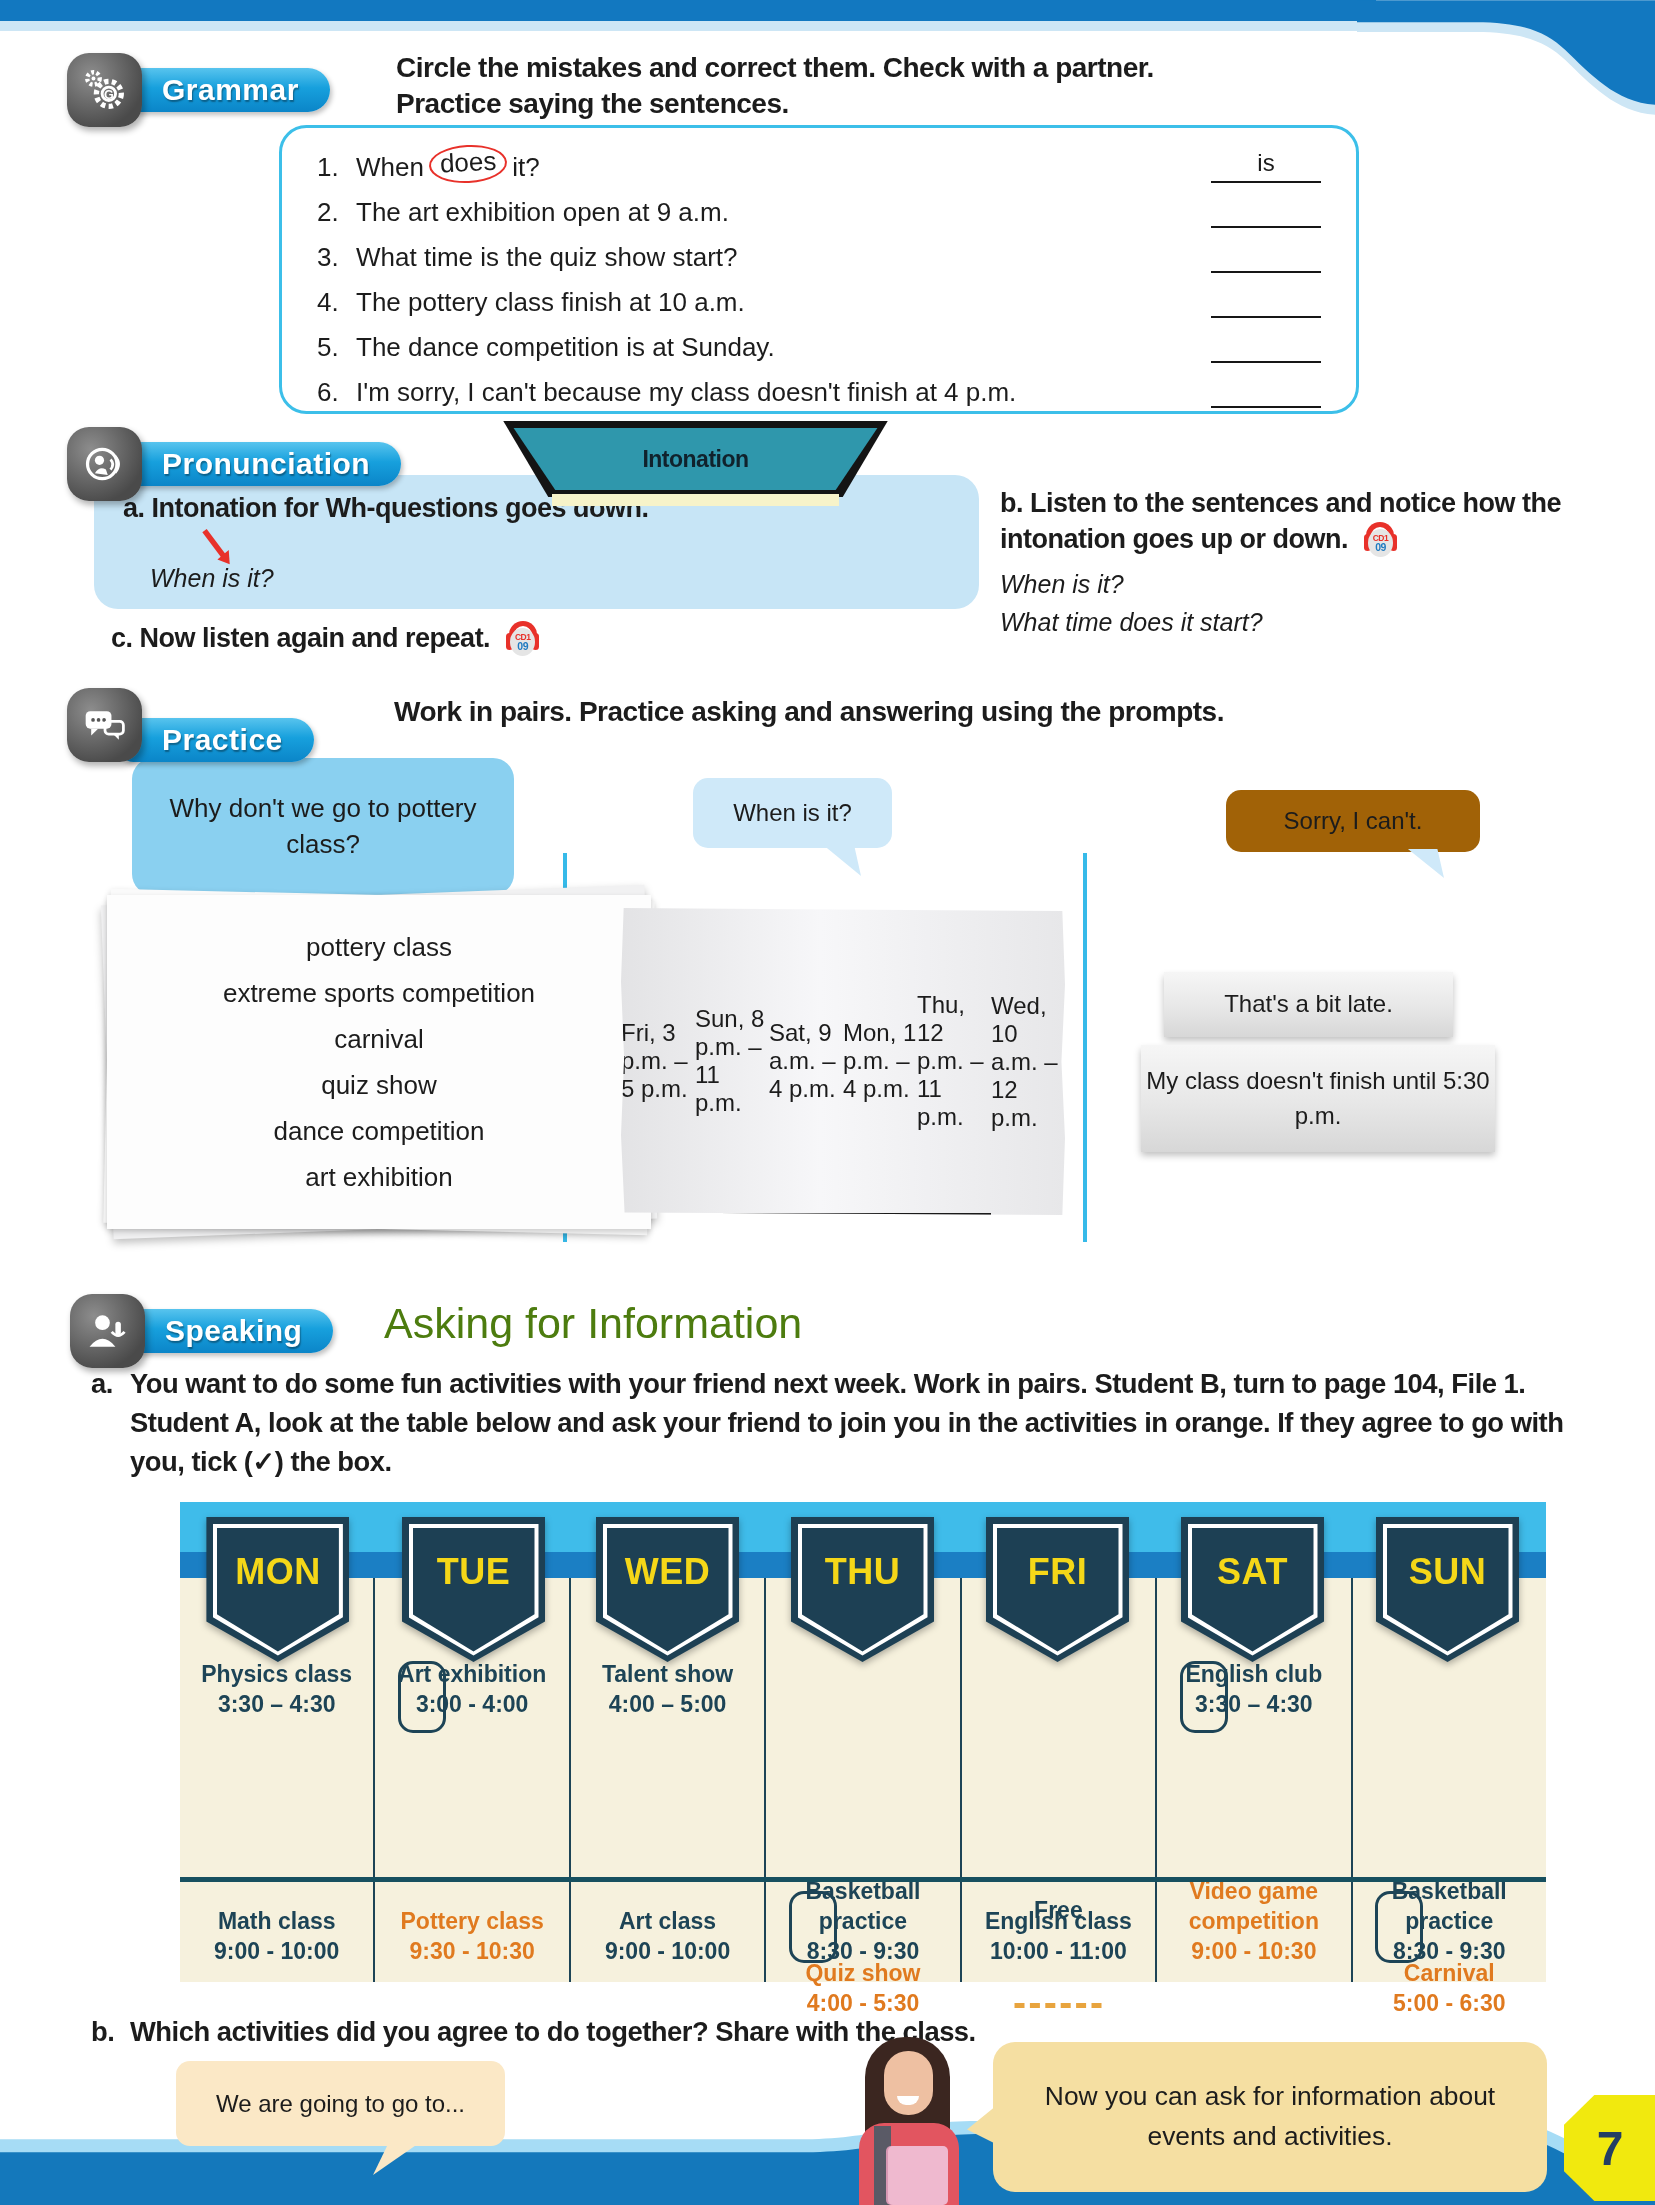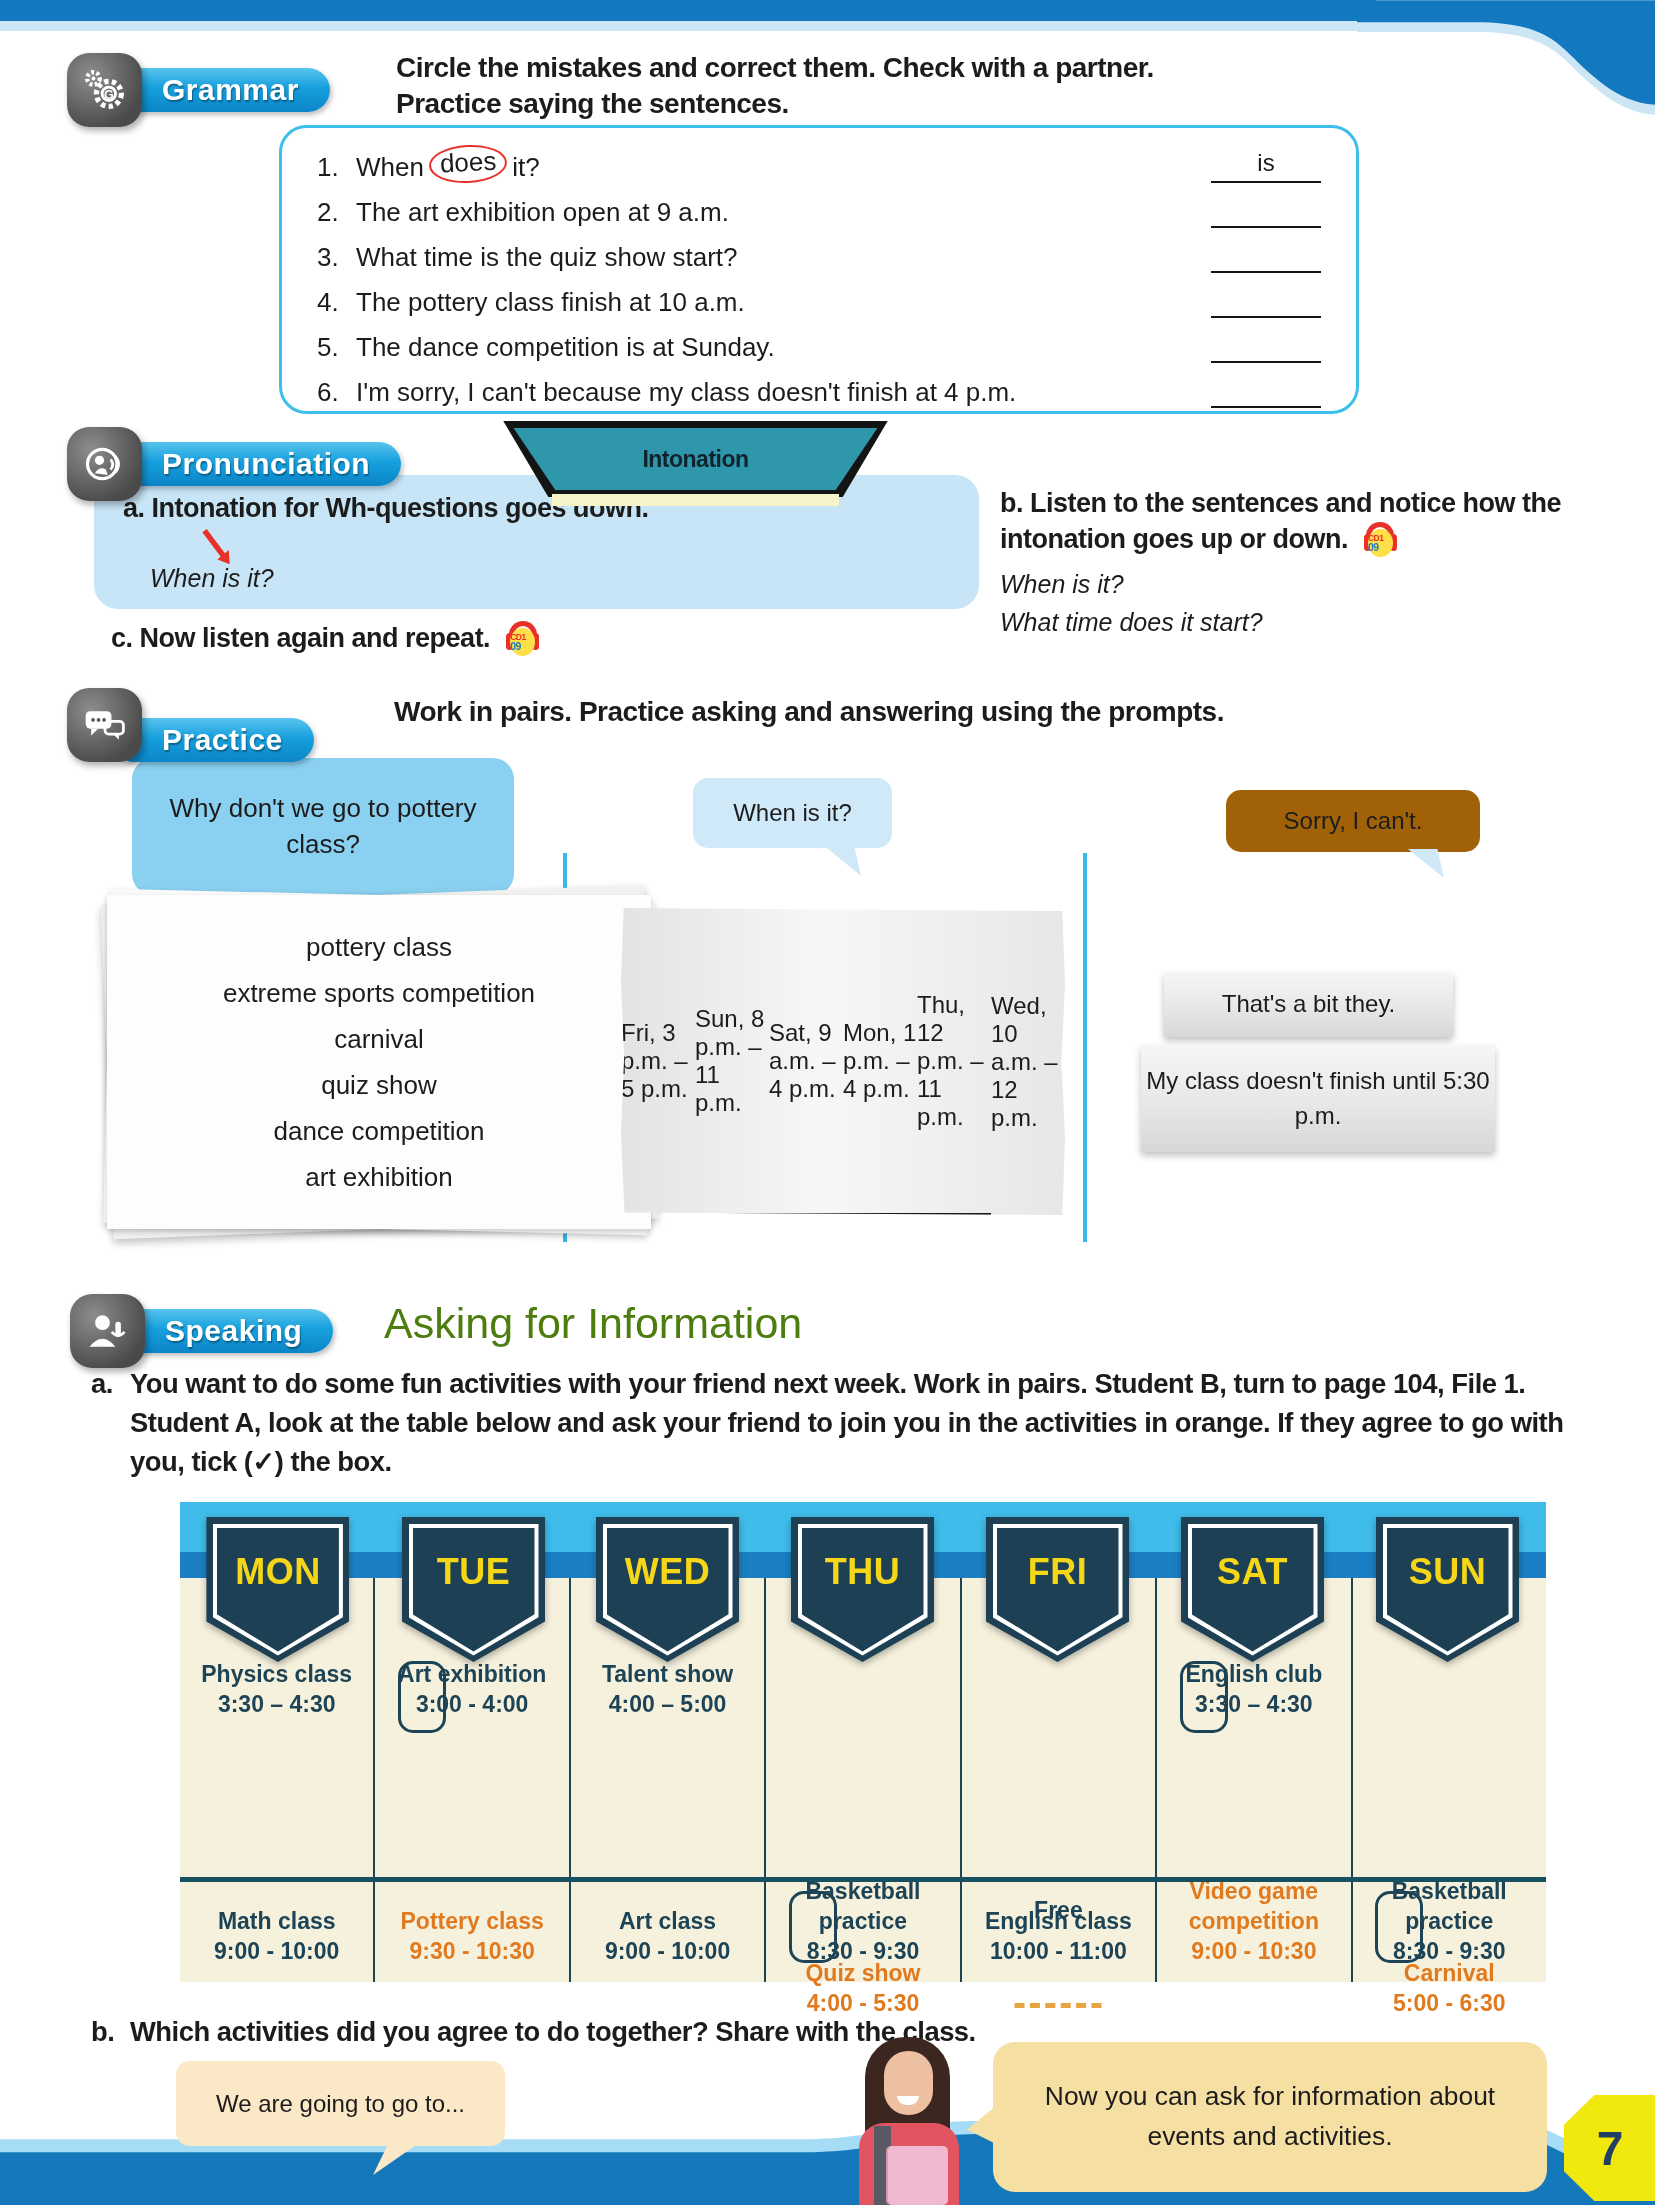--- a/index.html
+++ b/index.html
@@ -54,22 +54,22 @@
   .b-para{font-size:27px;font-weight:bold;line-height:1.32;letter-spacing:-0.5px;}
   .b-ex{font-size:25px;font-style:italic;margin-top:7px;line-height:1.5;}
   .c-line{position:absolute;left:111px;top:621px;font-size:27px;font-weight:bold;letter-spacing:-0.5px;}
 
   
   .cd{display:inline-block;position:relative;width:33px;height:37px;vertical-align:middle;margin-left:9px;}
   .cd .band{position:absolute;left:2.5px;top:0;width:18px;height:15px;border:5px solid #e8312a;
             border-bottom:none;border-radius:15px 15px 0 0;}
   .cd .pad-l,.cd .pad-r{position:absolute;top:12px;width:7px;height:17px;background:#e8312a;border-radius:3.5px;}
   .cd .pad-l{left:0;} .cd .pad-r{right:0;}
-  .cd .disc{position:absolute;left:4px;top:7px;width:25px;height:28px;background:#fde047;border-radius:50%;
-            display:flex;flex-direction:column;justify-content:center;line-height:1;}
+  .cd .disc{position:absolute;left:4px;top:7px;width:25px;height:28px;background:#e5e5e5;border-radius:50%;
+            display:flex;flex-direction:column;align-items:center;justify-content:center;line-height:1;}
   .cd .t1{font-size:8.5px;font-weight:bold;color:#e8312a;}
   .cd .t2{font-size:10.5px;font-weight:bold;color:#1f7ac0;}
 
   
   .bubble{position:absolute;border-radius:21px;display:flex;align-items:center;justify-content:center;
           text-align:center;}
   .bubble:after{content:"";position:absolute;}
   .bub1{left:132px;top:758px;width:382px;height:137px;background:#8ad0f0;font-size:26px;line-height:1.35;}
   .bub1:after{left:47px;bottom:-40px;width:67px;height:44px;background:#8ad0f0;
               clip-path:polygon(22% 0,82% 0,0 100%);}
@@ -338,21 +338,21 @@
 
   <div class="times-paper">
     <div class="trow">Fri, 3 p.m. – 5 p.m.</div>
     <div class="trow">Sun, 8 p.m. – 11 p.m.</div>
     <div class="trow">Sat, 9 a.m. – 4 p.m.</div>
     <div class="trow">Mon, 1 p.m. – 4 p.m.</div>
     <div class="trow">Thu, 12 p.m. – 11 p.m.</div>
     <div class="trow">Wed, 10 a.m. – 12 p.m.</div>
   </div>
 
-  <div class="strip strip1">That's a bit they.</div>
+  <div class="strip strip1">That's a bit late.</div>
   <div class="strip strip2">My class doesn't finish until 5:30 p.m.</div>
 
   <div class="badge" style="left:70px;top:1288px;">
     <div class="blob">
       <svg viewBox="0 0 100 100" width="46" height="46">
         <circle cx="38" cy="32" r="16" fill="#fff"></circle>
         <path d="M10 84 Q38 50 66 84 Z" fill="#fff"></path>
         <rect x="66" y="30" width="12" height="28" rx="6" fill="#fff"></rect>
         <path d="M58 52 q14 16 28 0" stroke="#fff" stroke-width="6" fill="none"></path>
       </svg>

